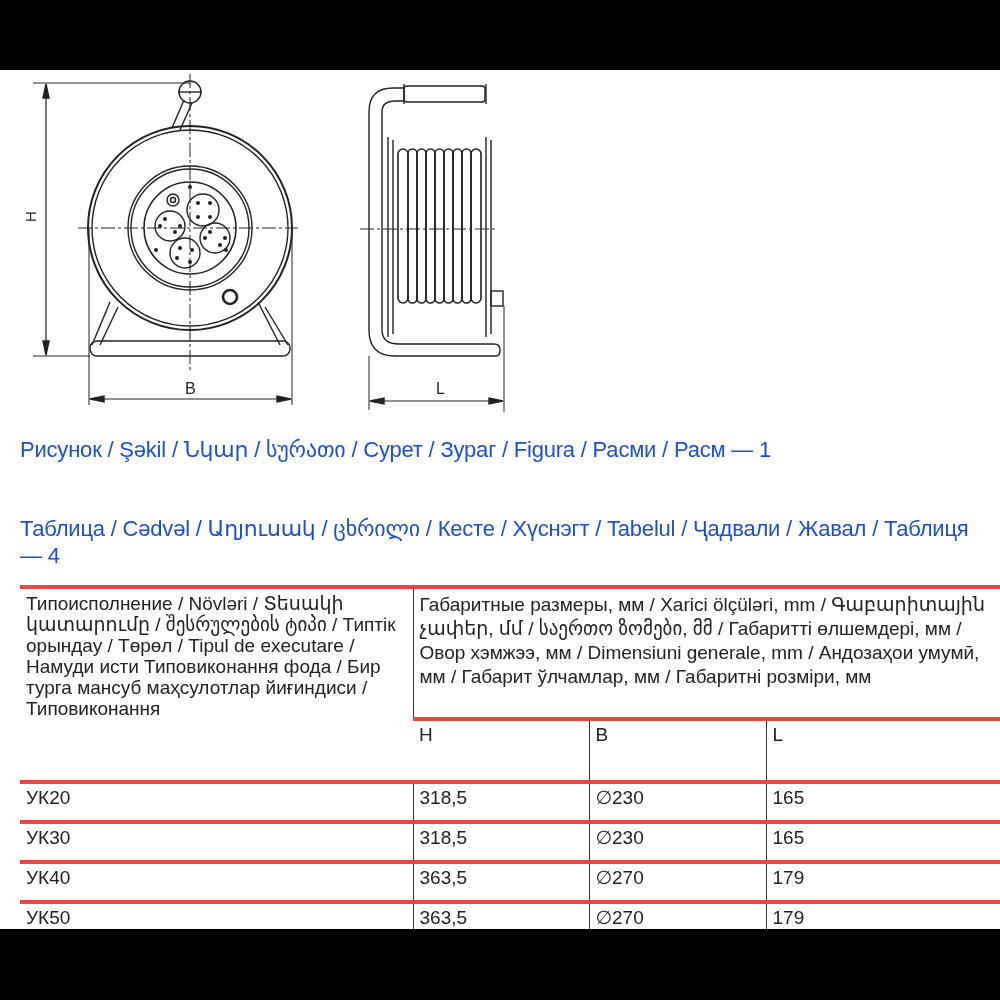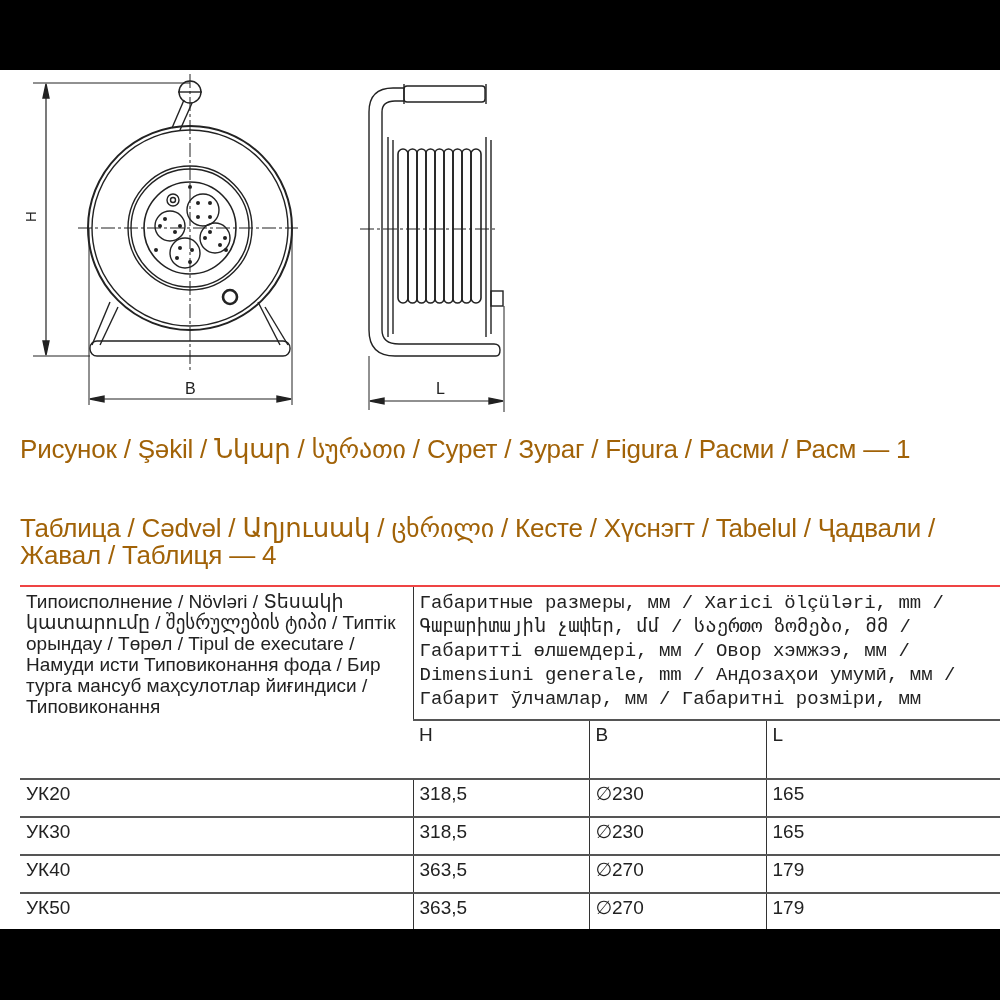--- a/index.html
+++ b/index.html
@@ -5,39 +5,39 @@
     html, body { margin: 0; padding: 0; }
     body {
       width: 1000px; height: 1000px; position: relative; overflow: hidden;
       background: #ffffff; color: #1a1a1a;
       font-family: "Liberation Sans", "DejaVu Sans", sans-serif;
     }
     .bar-top { position: absolute; left: 0; top: 0; width: 1000px; height: 70px; background: #000; }
     .bar-bottom { position: absolute; left: 0; top: 929px; width: 1000px; height: 71px; background: #000; }
     .drawing { position: absolute; left: 0; top: 70px; width: 540px; height: 350px; }
     .caption {
-      position: absolute; left: 20px; font-size: 26px; line-height: 27px; color: #a16207;
+      position: absolute; left: 20px; font-size: 22px; line-height: 27px; color: #1d4ed8;
       letter-spacing: -0.2px;
     }
     .fig-caption { top: 436px; }
     .tbl-caption { top: 515px; width: 960px; }
     table.spec {
       position: absolute; left: 20px; top: 585px; width: 980px;
       border-collapse: collapse; table-layout: fixed; font-size: 19px; color: #222;
     }
     table.spec td {
-      border-top: 2px solid #ef4444; border-bottom: 2px solid #555;
+      border-top: 4px solid #ef4444; border-bottom: 2px solid #555;
       vertical-align: top; padding: 3px 6px 0 6px; line-height: 21px;
     }
     table.spec td + td { border-left: 1.5px solid #333; }
     .col1 { width: 393px; }
     .col2 { width: 176px; }
     .col3 { width: 177px; }
     .hdr-left { height: 187px; padding-top: 4px !important; }
-    .hdr-right { height: 112px; line-height: 24px !important; padding-top: 4px !important; font-family: Liberation Mono, monospace; }
+    .hdr-right { height: 112px; line-height: 24px !important; padding-top: 4px !important; }
     .sub-hdr { height: 50px; }
     tr.row td { height: 33px; }
   </style>
 </head>
 <body>
 
 <div class="bar-top"></div>
 
 <svg class="drawing" viewBox="0 70 540 350" width="540" height="350" xmlns="http://www.w3.org/2000/svg">
   <g fill="none" stroke="#222" stroke-width="1.4">

